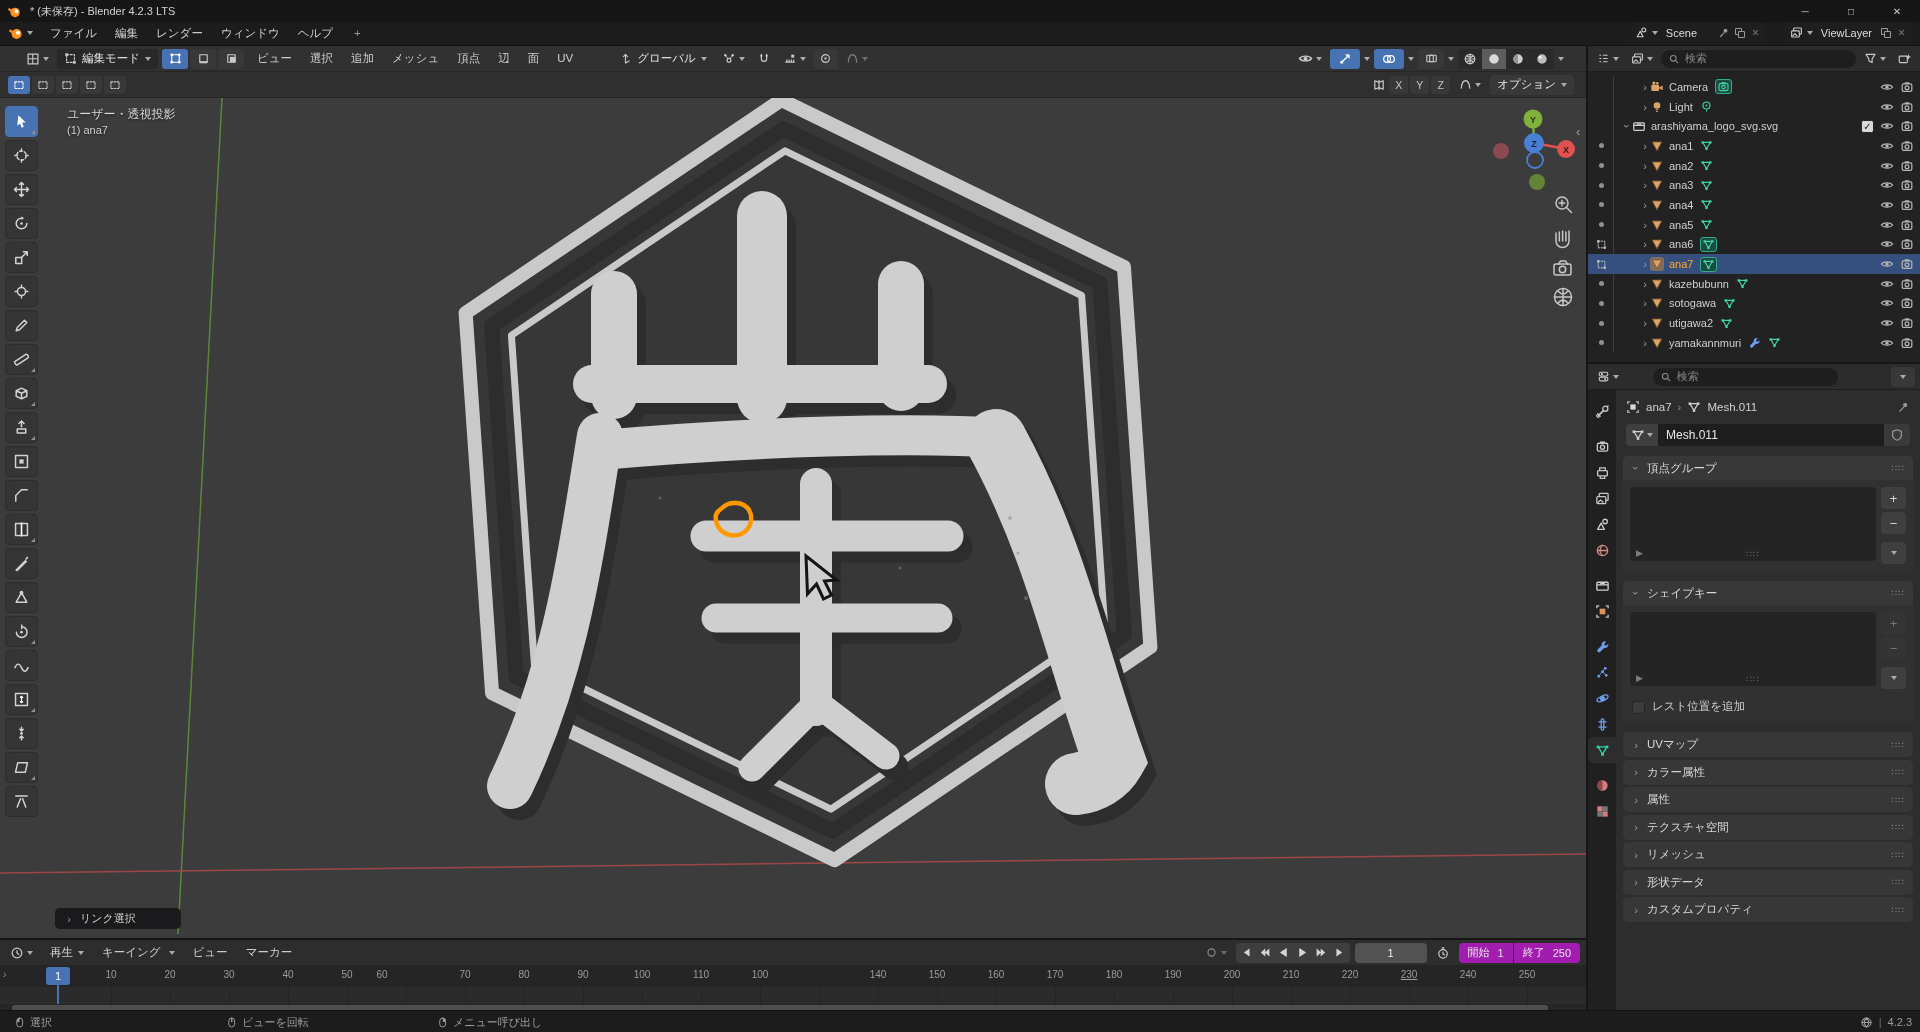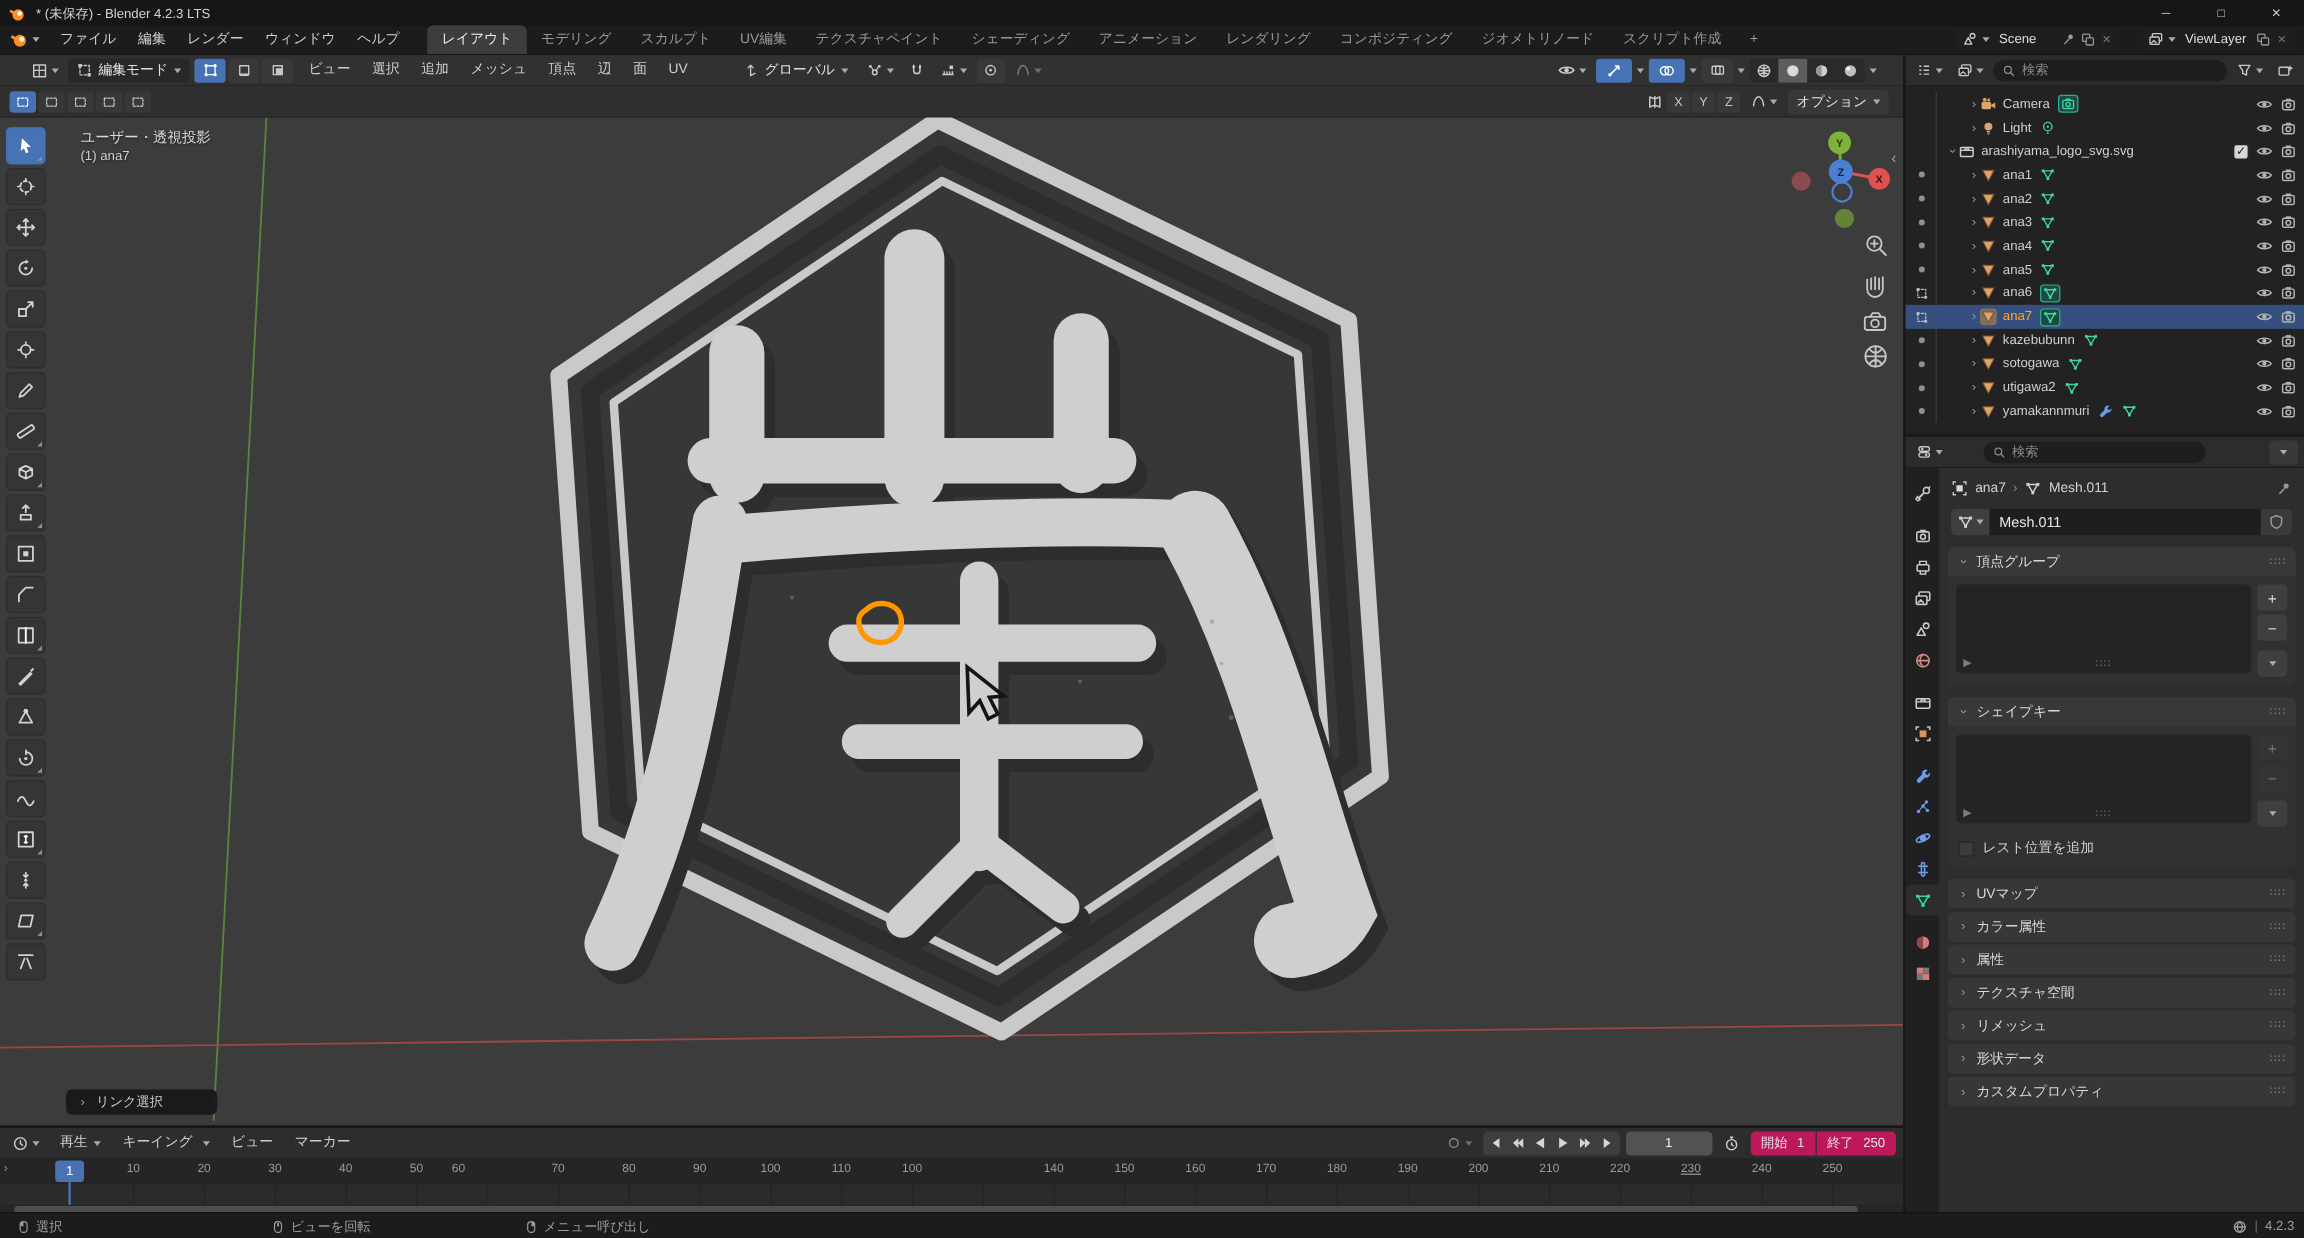--- a/index.html
+++ b/index.html
@@ -101,21 +101,21 @@
   .tl-cells{position:absolute;left:0;top:47px;width:100%;height:17px;background:#2b2b2b}
   .tl-grid{position:absolute;top:0;width:1px;height:100%;background:#232323}
   .tl-scroll{position:absolute;left:0;top:64px;width:100%;height:8px}
   .tl-thumb{position:absolute;left:12px;right:38px;top:1px;height:6px;background:#4e4e4e;border-radius:3px}
   .tl-playhead{position:absolute;left:57px;top:44px;width:2px;height:20px;background:#4772b3}
   .tl-badge{position:absolute;left:46px;top:27px;width:24px;height:18px;background:#4772b3;border-radius:3px;color:#fff;font-size:11px;display:flex;align-items:center;justify-content:center}
   .tl-right{margin-left:auto;display:flex;align-items:center;gap:5px}
   .pgrp{display:flex;background:#3e3e3e;border-radius:4px;overflow:hidden}
   .pbtn{width:19px;height:20px;display:flex;align-items:center;justify-content:center}
   .numfield{width:72px;height:20px;background:#525252;border-radius:4px;color:#f0f0f0;font-size:11px;display:flex;align-items:center;justify-content:center}
-  .rgrp{display:flex;background:#be185d;border-radius:4px;overflow:hidden;height:20px}
+  .rgrp{display:flex;background:#a21caf;border-radius:4px;overflow:hidden;height:20px}
   .rcell{display:flex;align-items:center;gap:8px;padding:0 9px;font-size:11px;color:#e4e4e4}
   .rcell+.rcell{border-left:1px solid #2e2e2e}
   .tl-expand{position:absolute;left:3px;top:3px;color:#8f8f8f;font-size:11px}
   
   .statusbar{position:absolute;left:0;top:1010px;width:1920px;height:22px;background:#1c1c1c;border-top:1px solid #141414;font-size:11px;color:#9e9e9e}
   .sb-item{position:absolute;top:0;height:22px;display:flex;align-items:center;gap:5px}
   .sb-right{position:absolute;right:8px;top:0;height:22px;display:flex;align-items:center;gap:6px}
   svg{display:block}
 </style>
 </head>
@@ -147,33 +147,20 @@
         </svg>
       </span>
       <span class="crt"></span>
     </div>
   <div id="topbar-menus" style="display:flex">
       <div class="menu">ファイル</div>
       <div class="menu">編集</div>
       <div class="menu">レンダー</div>
       <div class="menu">ウィンドウ</div>
       <div class="menu">ヘルプ</div>
-    </div>
-  <div class="wtabs" id="workspace-tabs">
-      <div class="wtab active">レイアウト</div>
-      <div class="wtab">モデリング</div>
-      <div class="wtab">スカルプト</div>
-      <div class="wtab">UV編集</div>
-      <div class="wtab">テクスチャペイント</div>
-      <div class="wtab">シェーディング</div>
-      <div class="wtab">アニメーション</div>
-      <div class="wtab">レンダリング</div>
-      <div class="wtab">コンポジティング</div>
-      <div class="wtab">ジオメトリノード</div>
-      <div class="wtab">スクリプト作成</div>
     </div>
   <div class="wtab">+</div>
   <div class="tb-right">
     <div class="idfield">
       <span id="scene-icon">
           <svg width="13" height="13" viewBox="0 0 16 16">
             <circle cx="10.8" cy="4.8" r="2.4" fill="none" stroke="#c9c9c9" stroke-width="1.4" stroke-linecap="round" stroke-linejoin="round"></circle>
             <path d="M2.8 13.2 6.4 6.6l3.6 6.6z" fill="none" stroke="#c9c9c9" stroke-width="1.4" stroke-linecap="round" stroke-linejoin="round"></path>
           </svg>
         </span>

